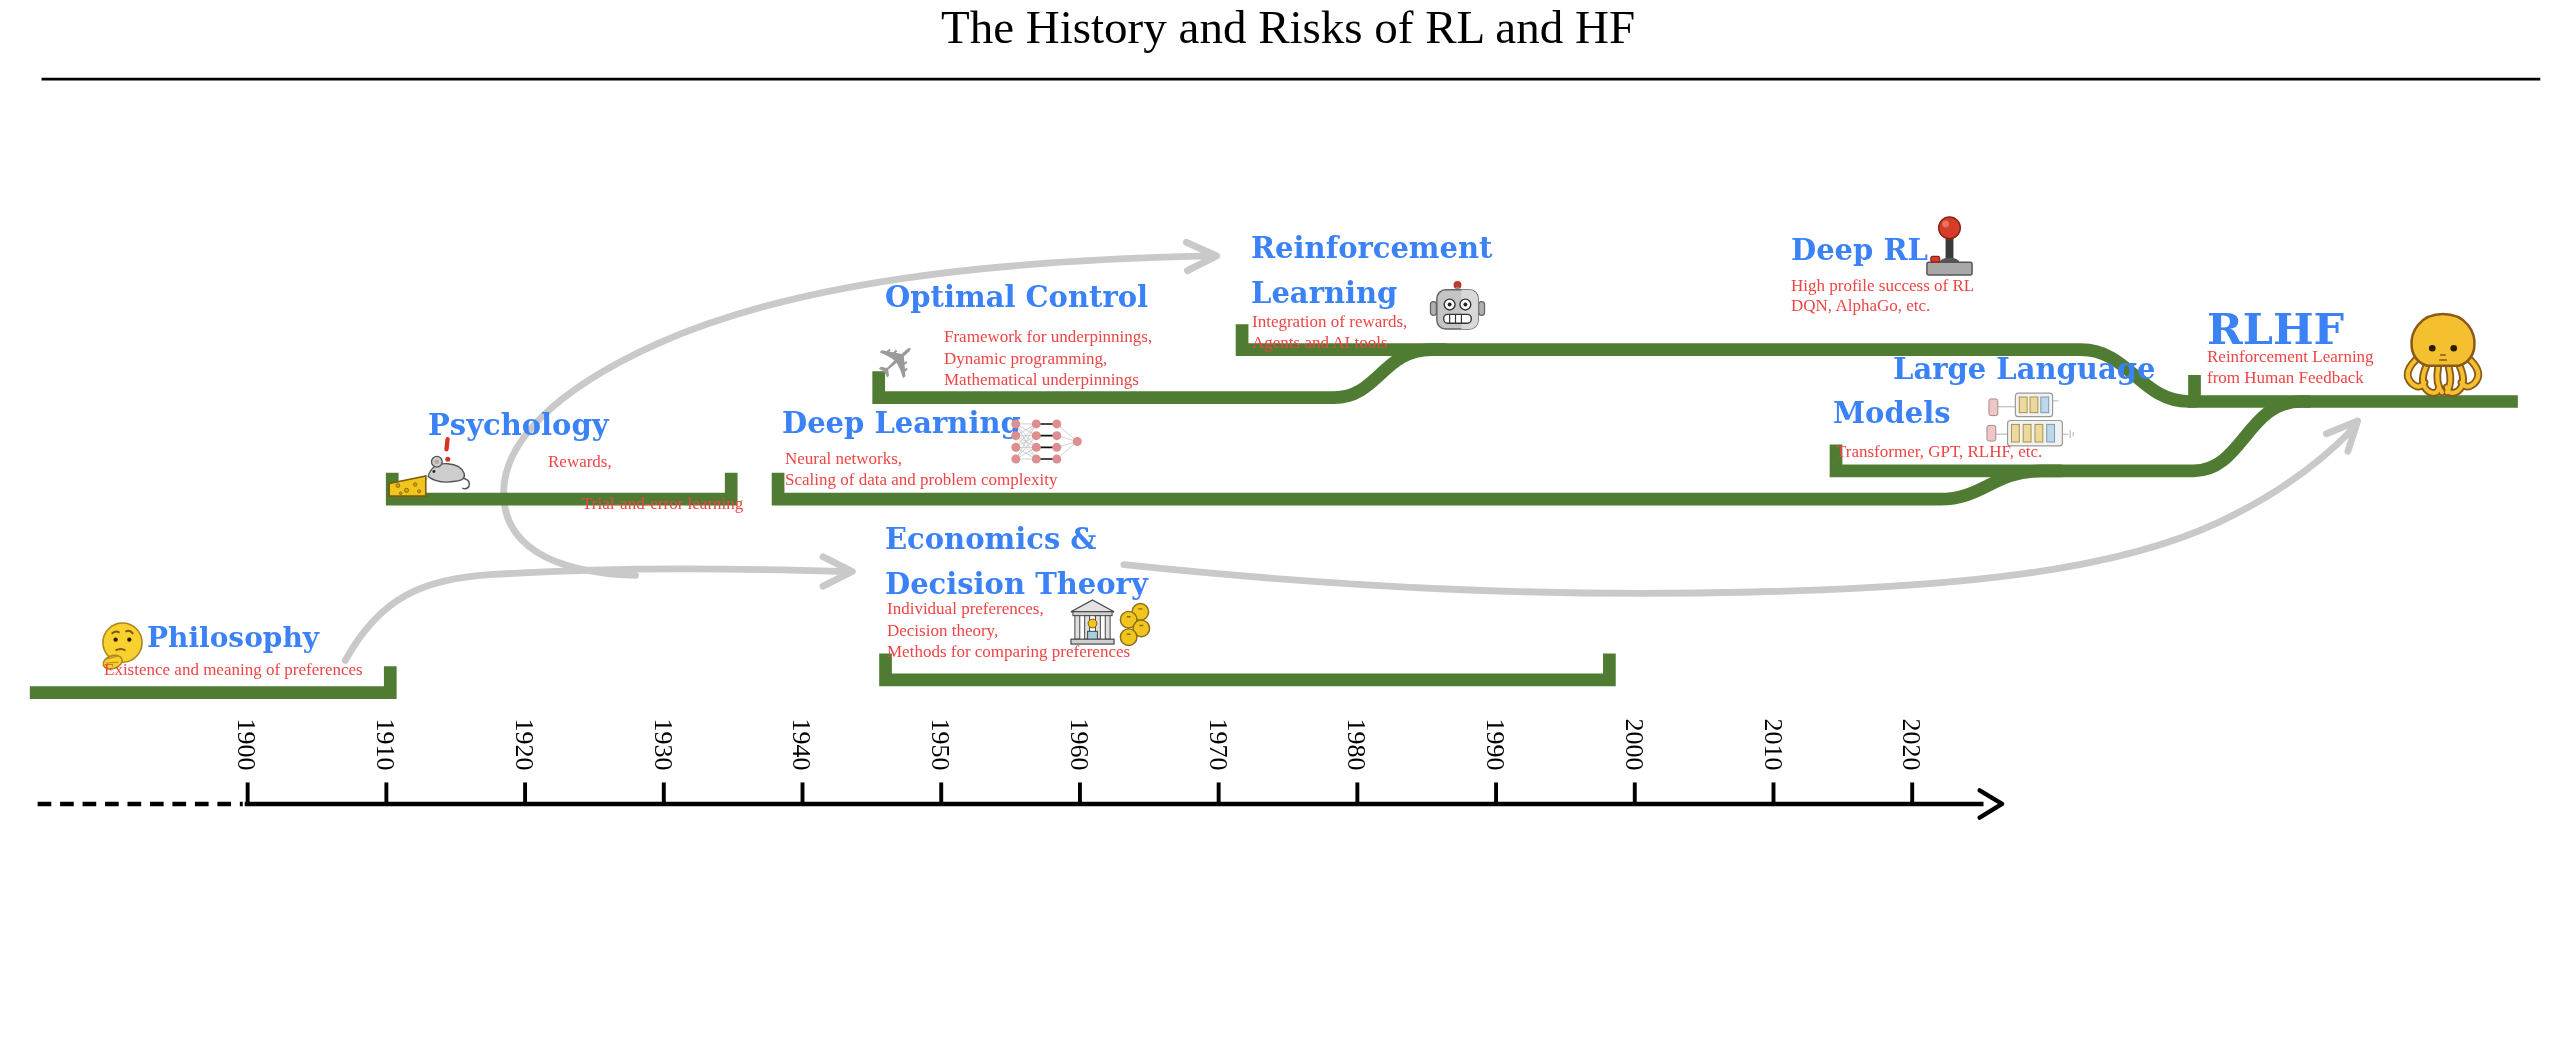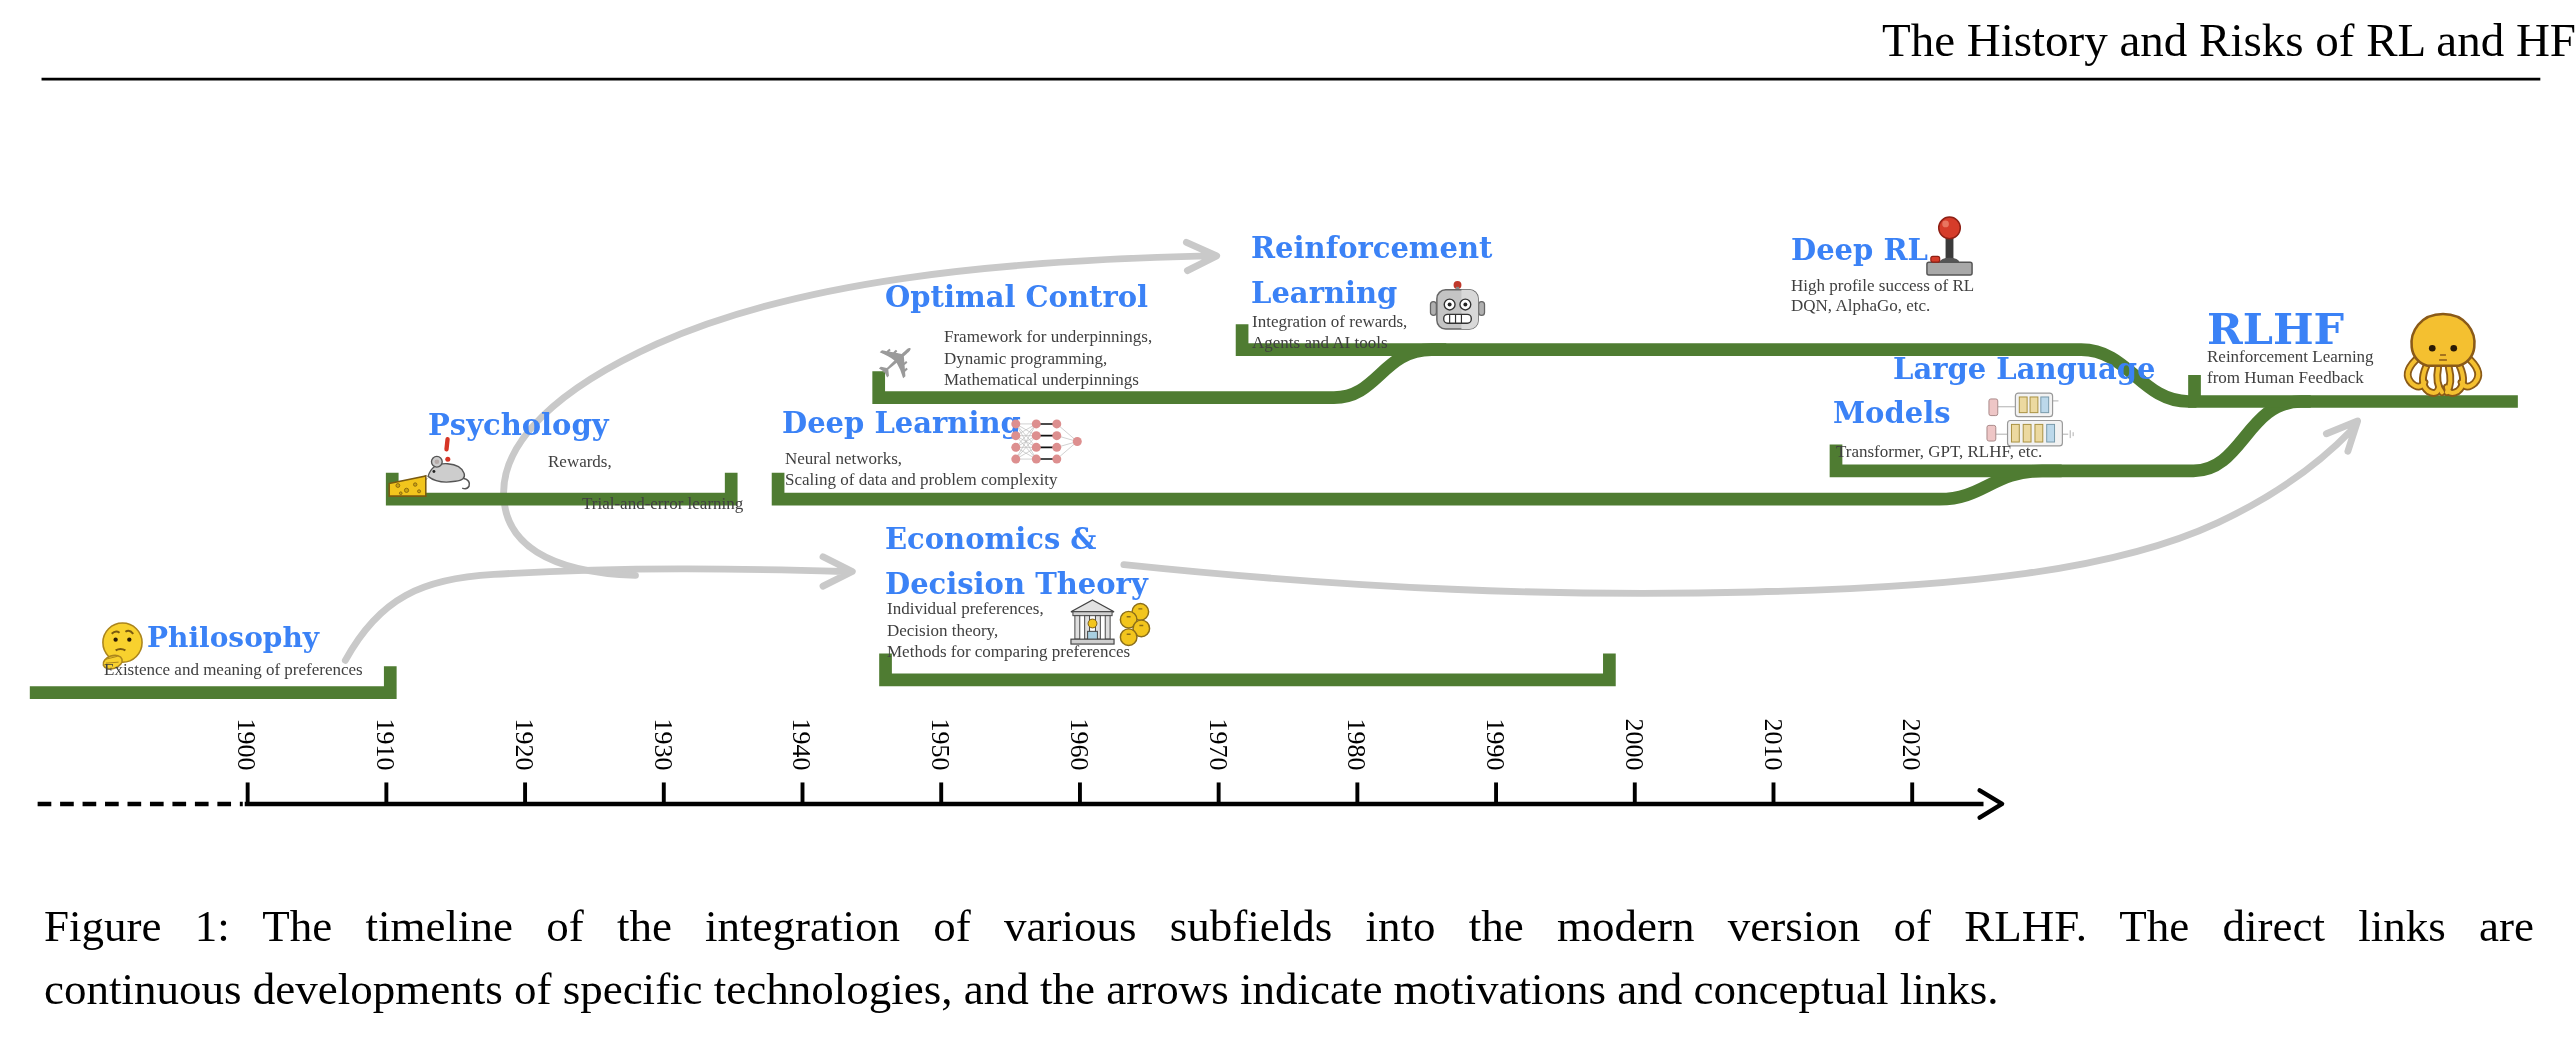--- a/index.html
+++ b/index.html
@@ -3,25 +3,25 @@
 <meta charset="utf-8">
 <style>
   html,body{margin:0;padding:0;background:#fff;}
   #canvas{position:relative;width:2576px;height:1055px;background:#ffffff;overflow:hidden;
           font-family:"Liberation Serif",serif;color:#000;}
   #figsvg{position:absolute;left:0;top:0;}
   .tl{stroke:var(--timeline-green,#4f7c32);stroke-width:13;fill:none;stroke-linejoin:miter;}
   .ar{stroke:var(--arrow-gray,#c9c9c9);stroke-width:7;fill:none;stroke-linecap:round;stroke-linejoin:round;}
   .ax{stroke:var(--axis-black,#000);stroke-width:4.5;fill:none;}
   .tick-mark{stroke:var(--axis-black,#000);stroke-width:4;}
-  .fig-title{position:absolute;left:0;top:13px;width:2576px;text-align:right;
+  .fig-title{position:absolute;left:0;top:0;width:2576px;text-align:center;
              font:47px "Liberation Serif",serif;}
   .node-title{position:absolute;font:700 29px "DejaVu Serif",serif;color:#3b82f6;white-space:nowrap;line-height:1.05;}
   .t29{font-size:28px}.t44{font-size:43px}
-  .node-sub{position:absolute;font:17px "Liberation Serif",serif;color:#404040;white-space:nowrap;line-height:1.1;}
+  .node-sub{position:absolute;font:17px "Liberation Serif",serif;color:#ef4444;white-space:nowrap;line-height:1.1;}
   .tick-label{position:absolute;top:731px;width:88px;height:27px;text-align:center;
               transform:rotate(90deg);font:26px "Liberation Serif",serif;color:#000;white-space:nowrap;}
   .caption{position:absolute;left:44px;top:895px;width:2490px;
            font:45px "Liberation Serif",serif;color:#000;line-height:63px;}
   .cap-justify{text-align:justify;text-align-last:justify;}
   .icon{position:absolute;}
   .plane{font-family:"DejaVu Sans",sans-serif;font-size:51px;color:#9a9a9a;
          transform:rotate(-42deg);line-height:1;}
 </style>
 </head>
@@ -271,19 +271,15 @@
         <path d="M61 56 q8 18 -2 26 q-9 5 -11 -4"></path>
         <path d="M72 50 q14 14 4 24 q-8 7 -13 -1"></path>
       </g>
       <path d="M44 3 C 21 3 10 21 12 37 C 13 47 20 54 28 56 L 60 56 C 68 54 75 47 76 37 C 78 21 67 3 44 3 Z" fill="#f4c030" stroke="#8a5a18" stroke-width="2.6"></path>
       <circle cx="33" cy="38" r="3.4" fill="#2a1a06"></circle>
       <circle cx="55" cy="38" r="3.4" fill="#2a1a06"></circle>
       <path d="M40 50 h8 M41 45 h6" stroke="#8a5a18" stroke-width="1.6"></path>
     </svg>
   </div>
 
-  <div class="caption">
-    <div class="cap-justify">Figure 1: The timeline of the integration of various subfields into the modern version of RLHF. The direct links are</div>
-    <div>continuous developments of specific technologies, and the arrows indicate motivations and conceptual links.</div>
-  </div>
 
 </div>
 
 
 </body></html>

